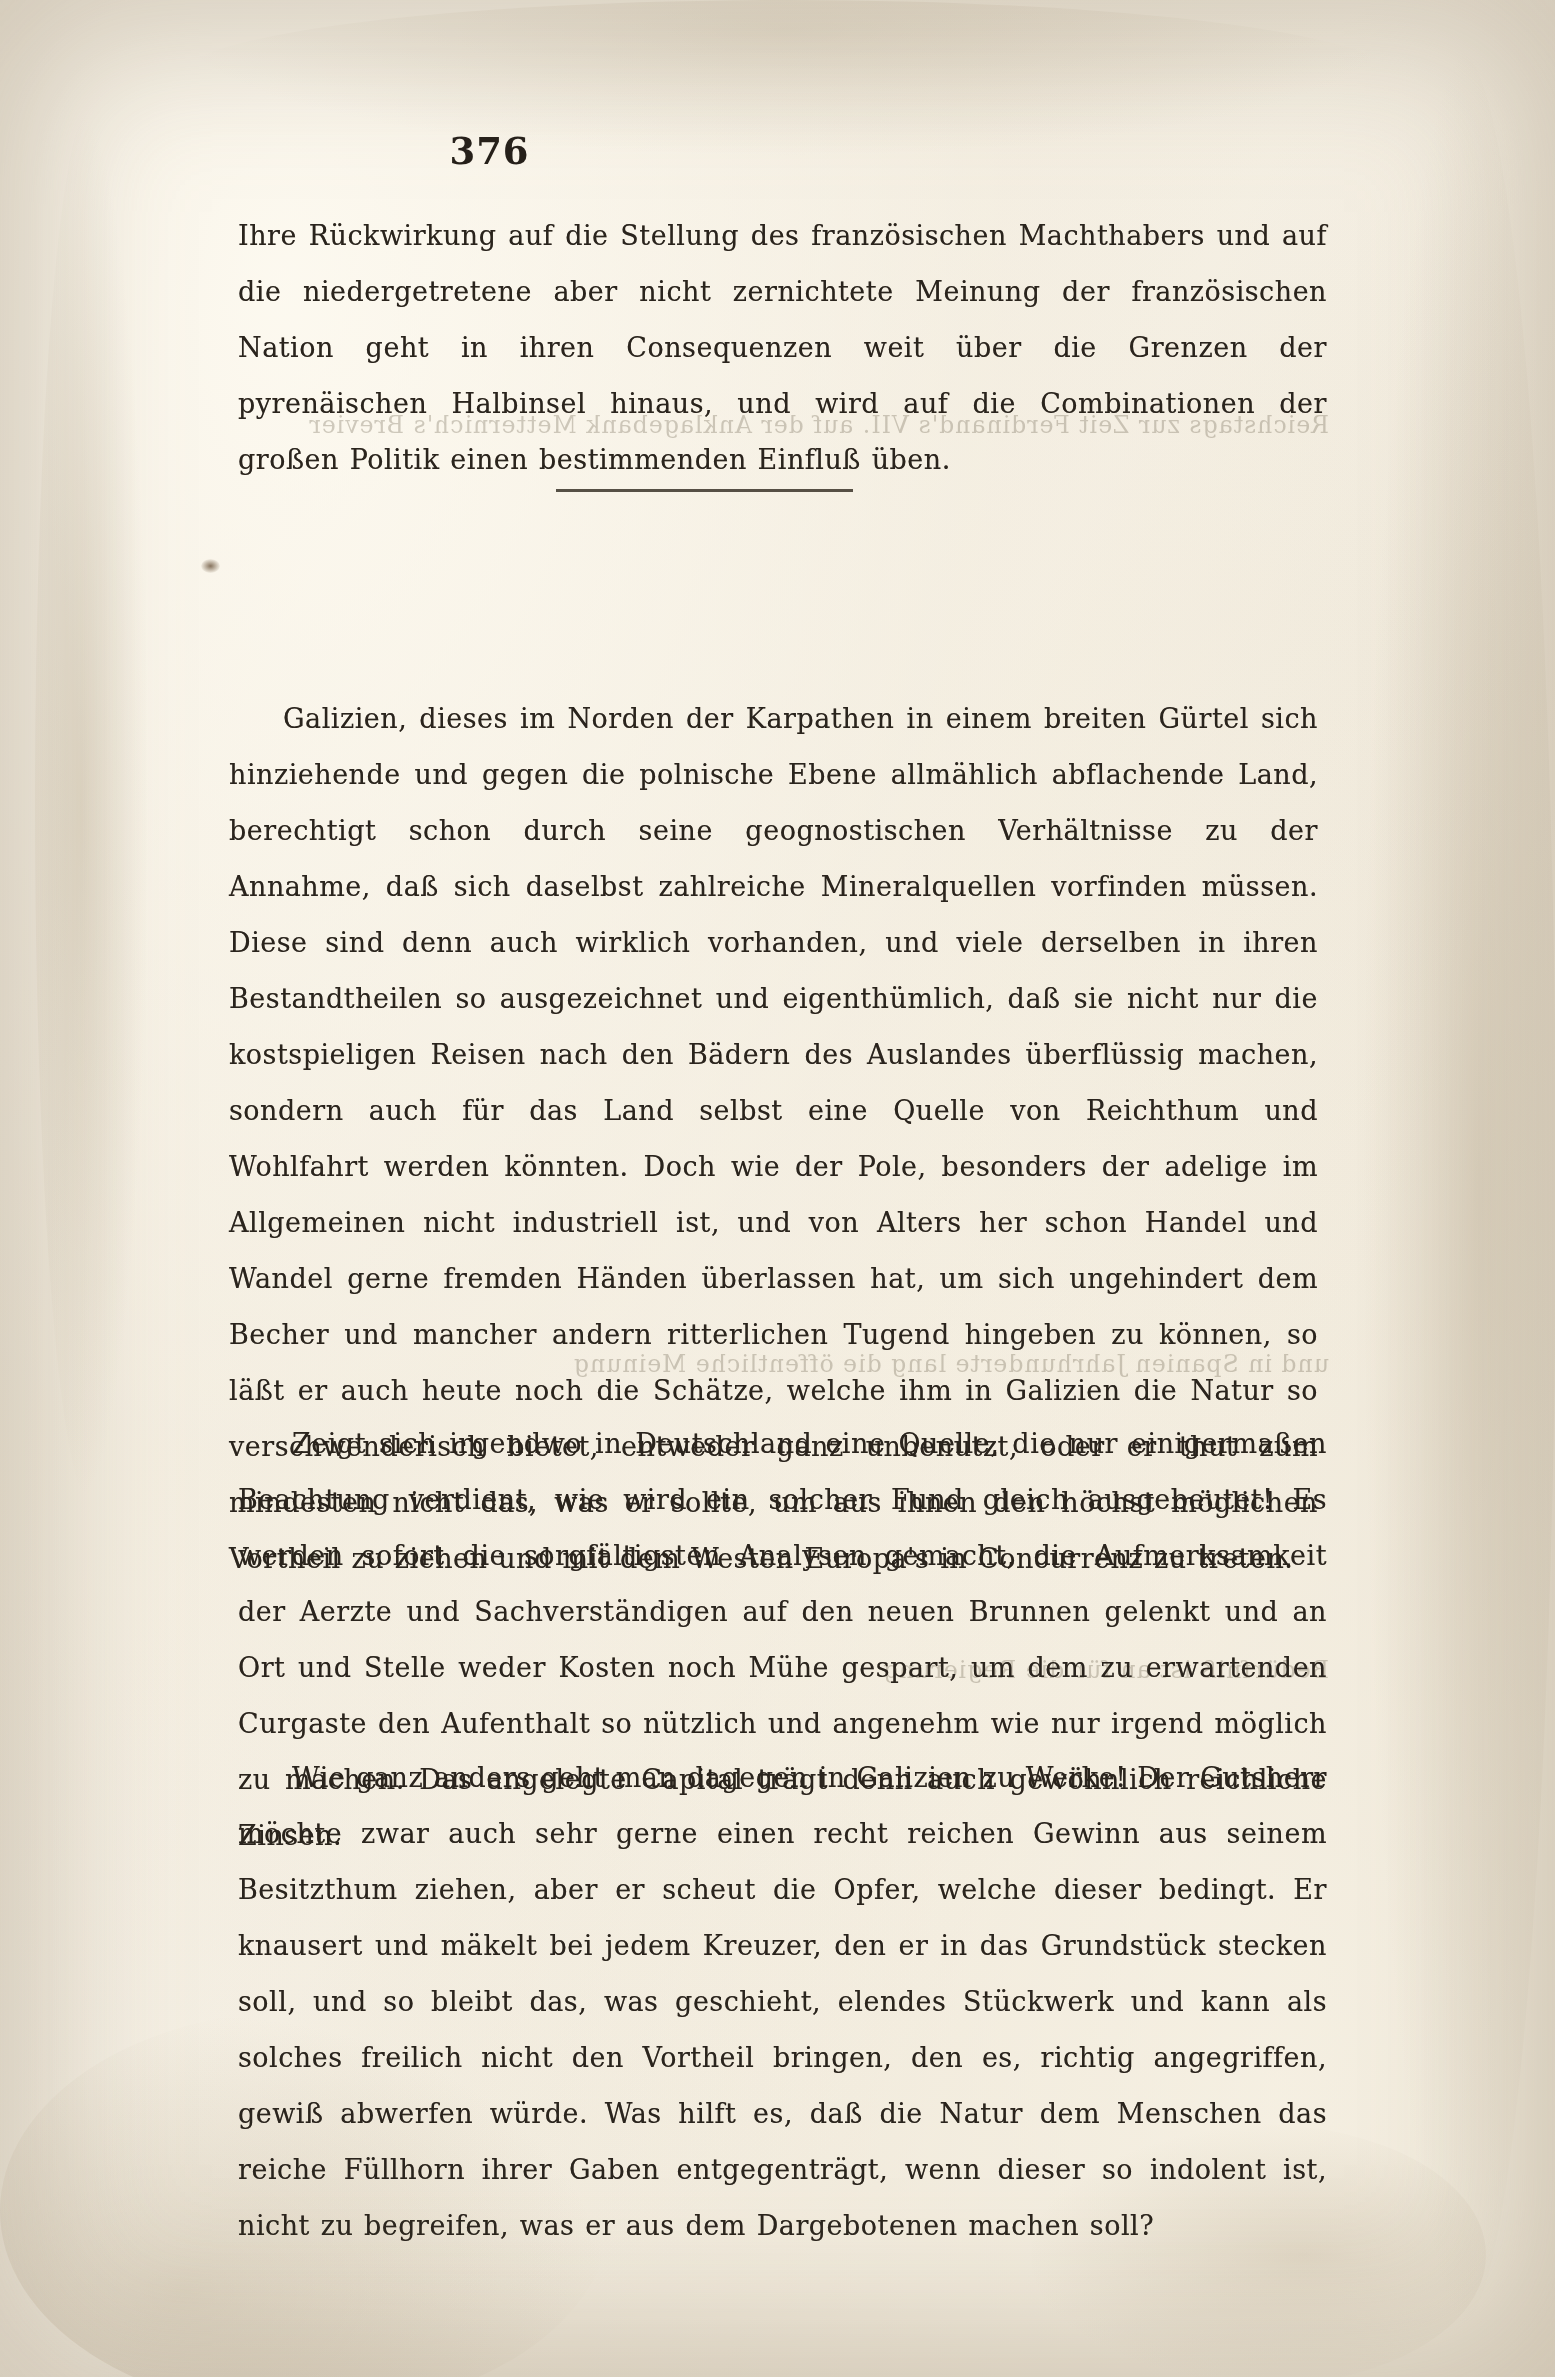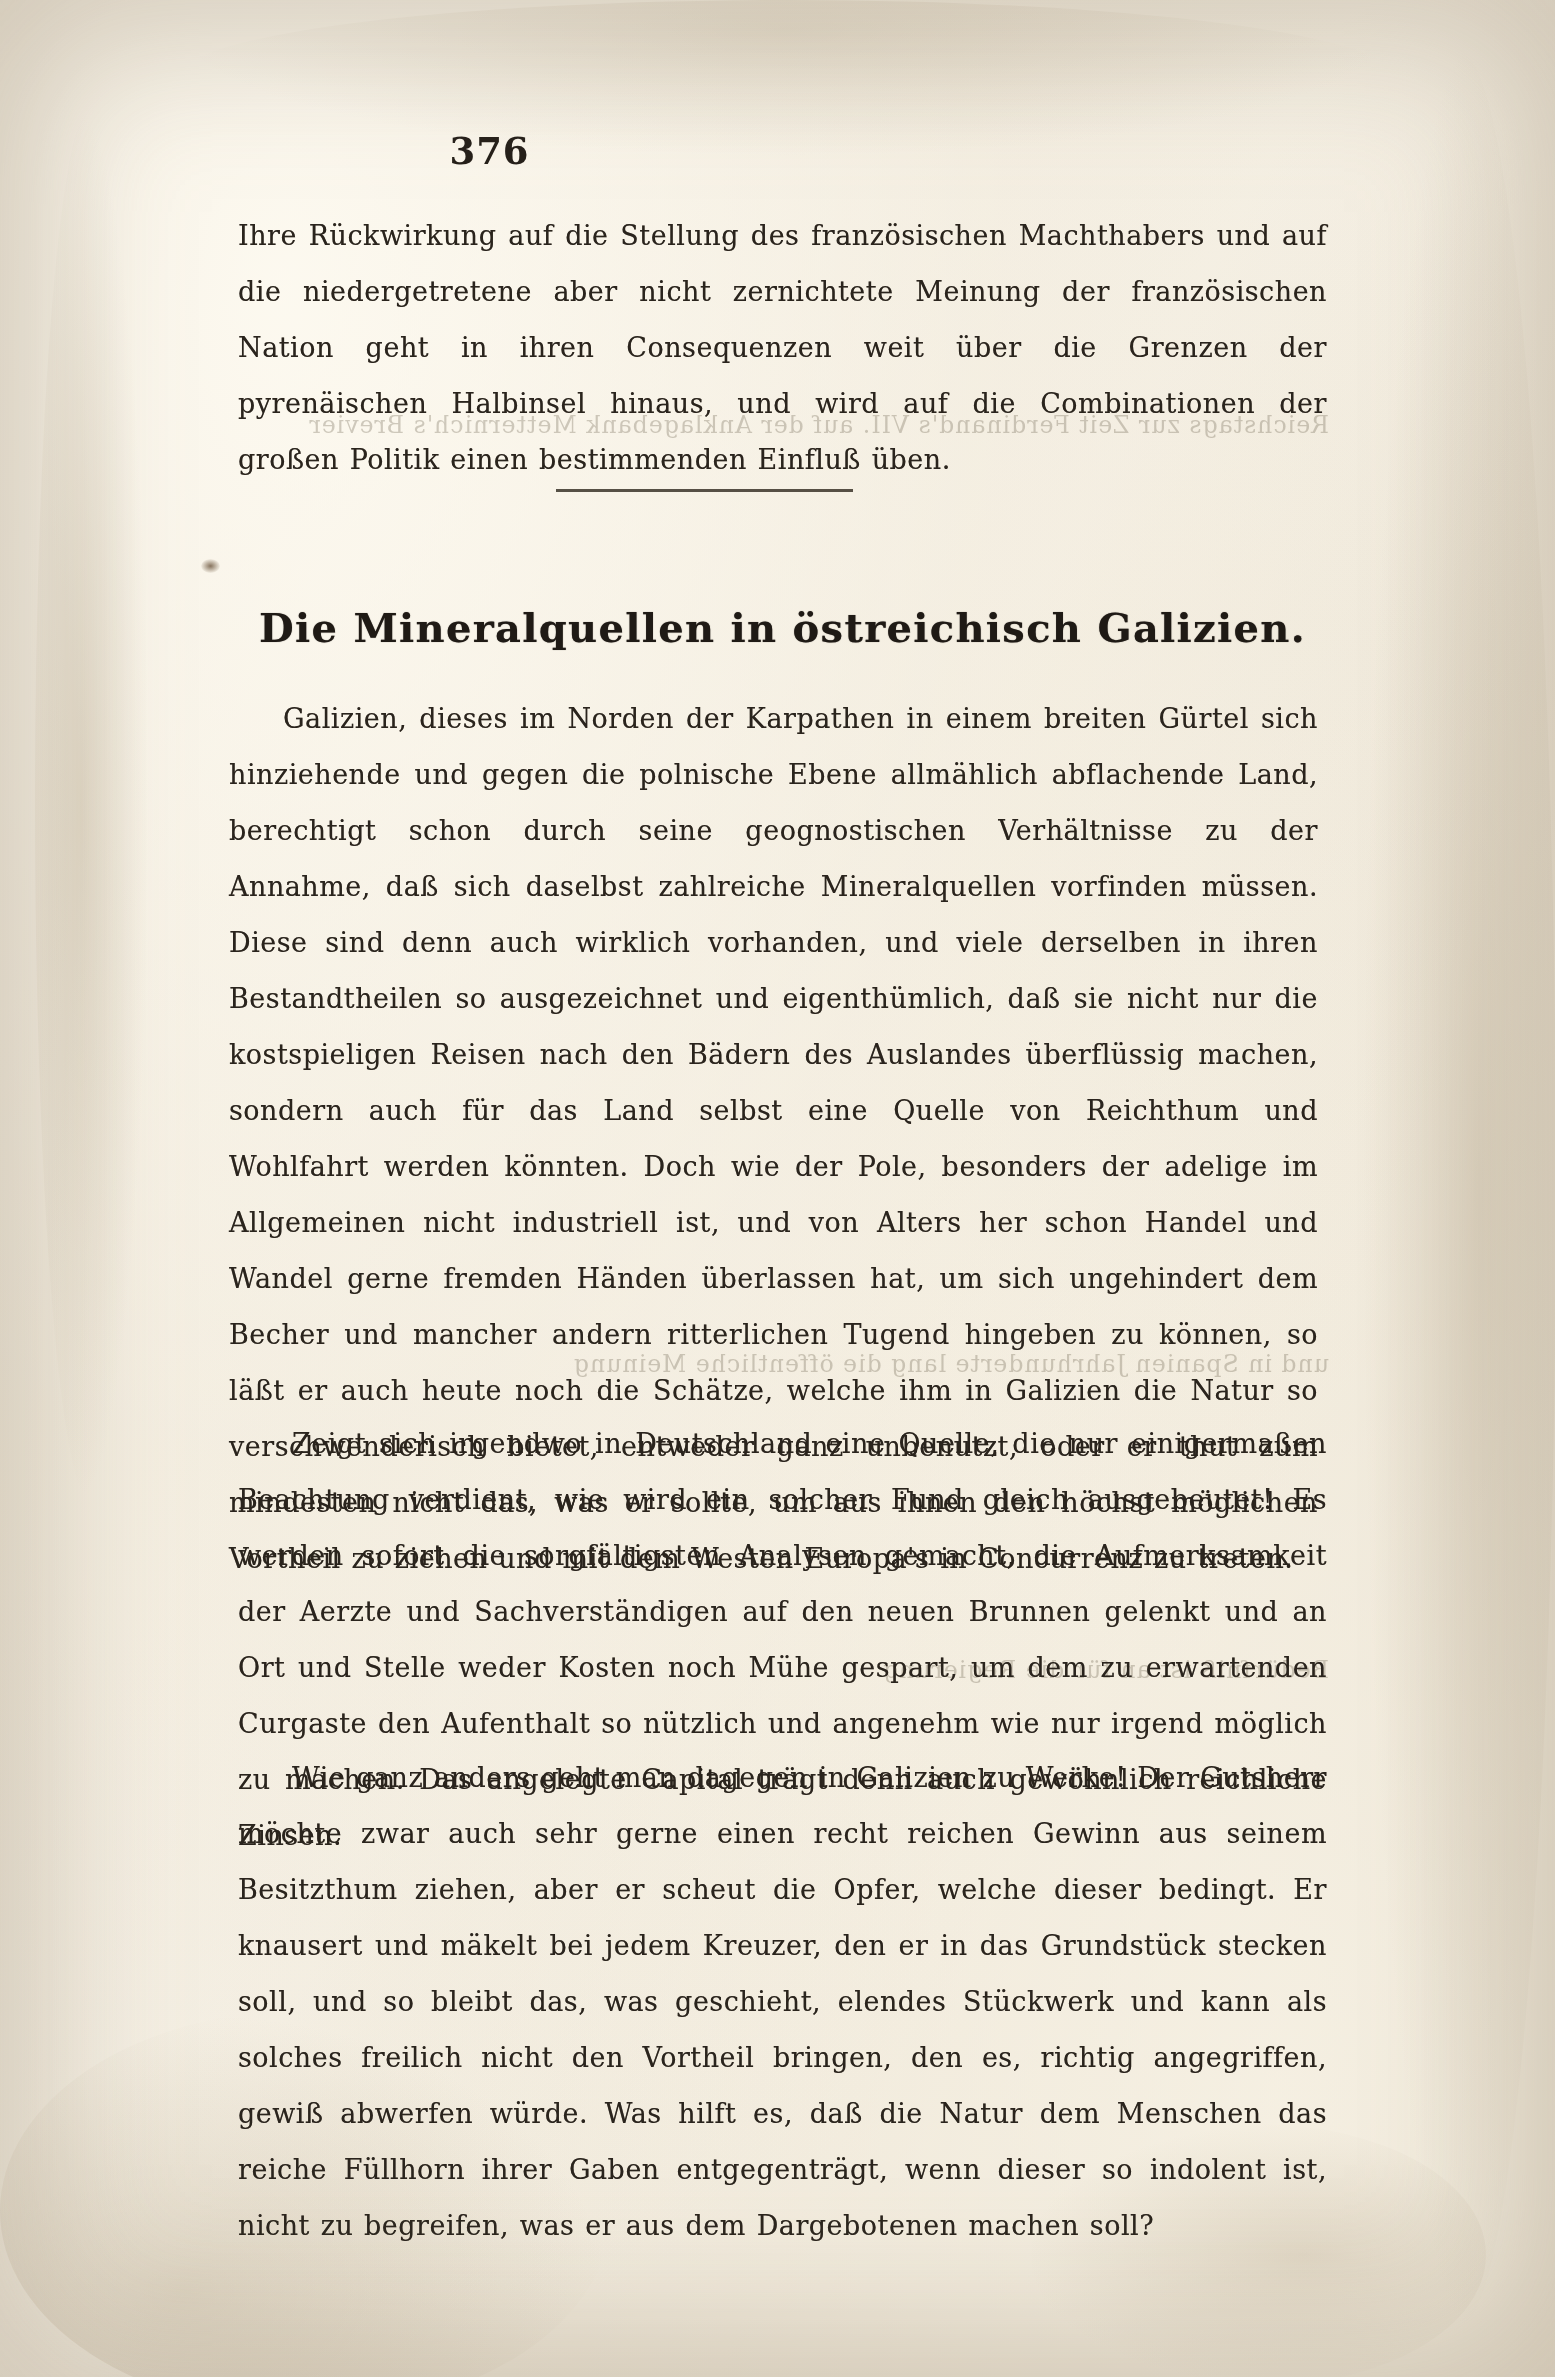--- a/index.html
+++ b/index.html
@@ -156,21 +156,20 @@
   <div class="content">
 
     <div class="folio">376</div>
 
     <div class="textblock">
       <p class="para ragged">Ihre Rückwirkung auf die Stellung des französischen Machthabers und auf die niedergetretene aber nicht zernichtete Meinung der französischen Nation geht in ihren Consequenzen weit über die Grenzen der pyrenäischen Halbinsel hinaus, und wird auf die Combinationen der großen Politik einen bestimmenden Einfluß üben.</p>
     </div>
 
     <div class="rule"></div>
 
-    <h1 class="article-title">Die Mineralquellen in östreichisch Galizien.</h1>
 
     <div class="body-1">
       <p class="para indent ragged">Galizien, dieses im Norden der Karpathen in einem breiten Gürtel sich hinziehende und gegen die polnische Ebene allmählich abflachende Land, berechtigt schon durch seine geognostischen Verhältnisse zu der Annahme, daß sich daselbst zahlreiche Mineralquellen vorfinden müssen. Diese sind denn auch wirklich vorhanden, und viele derselben in ihren Bestandtheilen so ausgezeichnet und eigenthümlich, daß sie nicht nur die kostspieligen Reisen nach den Bädern des Auslandes überflüssig machen, sondern auch für das Land selbst eine Quelle von Reichthum und Wohlfahrt werden könnten. Doch wie der Pole, besonders der adelige im Allgemeinen nicht industriell ist, und von Alters her schon Handel und Wandel gerne fremden Händen überlassen hat, um sich ungehindert dem Becher und mancher andern ritterlichen Tugend hingeben zu können, so läßt er auch heute noch die Schätze, welche ihm in Galizien die Natur so verschwenderisch bietet, entweder ganz unbenutzt, oder er thut zum mindesten nicht das, was er sollte, um aus ihnen den höchst möglichen Vortheil zu ziehen und mit dem Westen Europa's in Concurrenz zu treten.</p>
     </div>
 
     <div class="body-2">
       <p class="para indent ragged">Zeigt sich irgendwo in Deutschland eine Quelle, die nur einigermaßen Beachtung verdient, wie wird ein solcher Fund gleich ausgebeutet! Es werden sofort die sorgfältigsten Analysen gemacht, die Aufmerksamkeit der Aerzte und Sachverständigen auf den neuen Brunnen gelenkt und an Ort und Stelle weder Kosten noch Mühe gespart, um dem zu erwartenden Curgaste den Aufenthalt so nützlich und angenehm wie nur irgend möglich zu machen. Das angelegte Capital trägt denn auch gewöhnlich reichliche Zinsen.</p>
     </div>
 
     <div class="body-3">

